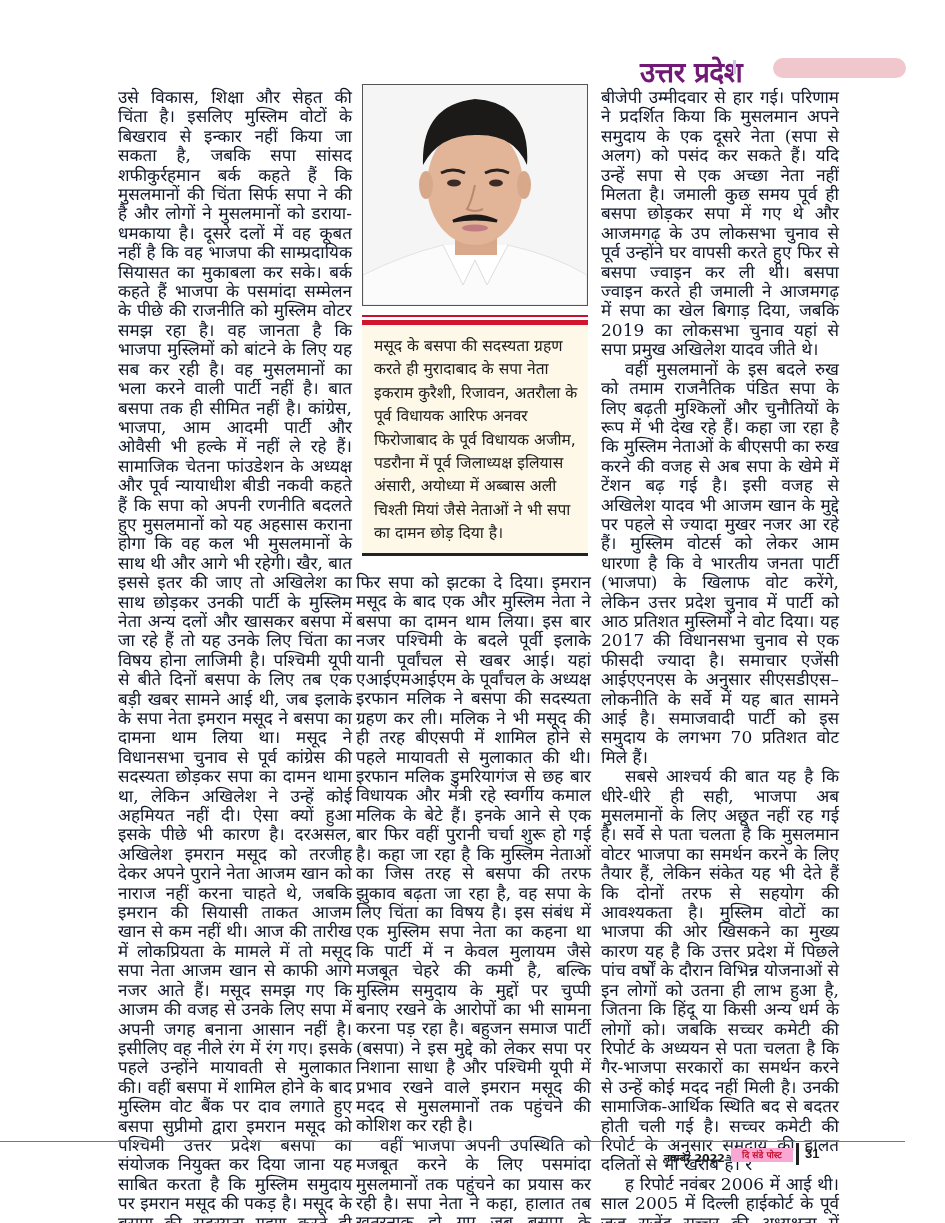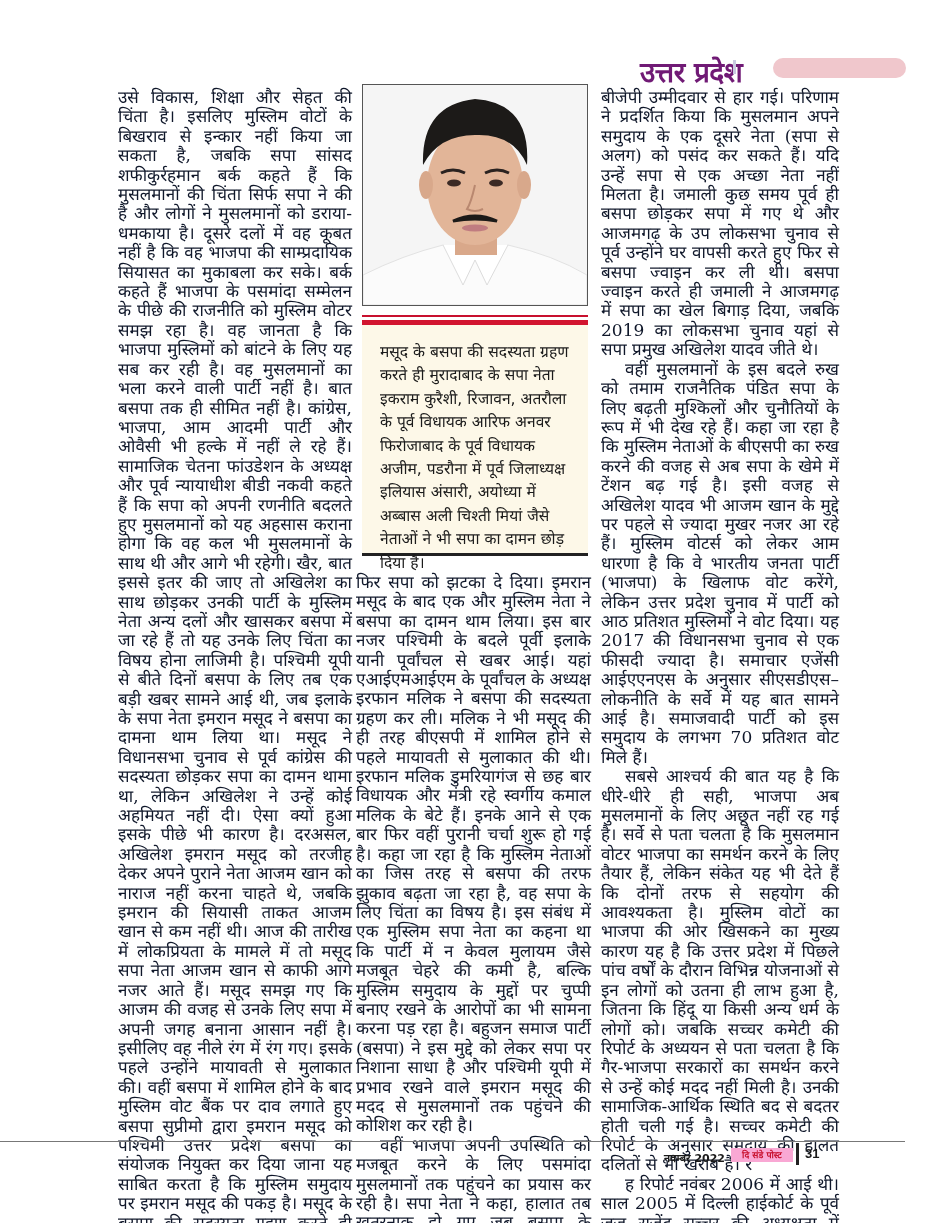--- a/index.html
+++ b/index.html
@@ -23,21 +23,21 @@
   .photo { position: absolute; left: 362px; top: 84px; width: 224px; height: 220px;
            border: 1px solid #555; background: linear-gradient(180deg, #f7f7f7 0%, #f1f1f1 100%);
            overflow: hidden; }
   .photo svg { display: block; }
 
   .quote-rule-thin { position: absolute; left: 362px; top: 315px; width: 226px; height: 2px; background: #c8102e; }
   .quote-rule-thick { position: absolute; left: 362px; top: 320px; width: 226px; height: 5px; background: #d2152f; }
   .pull-quote { position: absolute; left: 362px; top: 325px; width: 226px; height: 231px;
                 background: #fdf8e8; border-bottom: 3px solid #222; box-sizing: border-box;
                 padding: 10px 10px 0 12px; }
-  .pull-quote p { margin: 6px; font-size: 15.6px; line-height: 23.4px; color: #1b1b1b;
+  .pull-quote p { margin: 0; font-size: 15.6px; line-height: 23.4px; color: #1b1b1b;
                   font-family: "DejaVu Sans", sans-serif; }
 
   .end-mark { display: inline-block; width: 9px; height: 8px; border: 1.5px solid #c8102e; vertical-align: middle; margin-left: 3px; }
 
   .footer-rule { position: absolute; left: 0; top: 1141px; width: 905px; height: 1px; background: #777; }
   .footer { position: absolute; top: 1146px; left: 664px; height: 22px; }
   .footer-date { position: absolute; left: 0; top: 4px; font-size: 11px; font-weight: bold; white-space: nowrap; font-family: "DejaVu Sans", sans-serif; }
   .footer-brand { position: absolute; left: 67px; top: 2px; width: 62px; height: 14px;
                   background: #f9a8d4; color: #c8102e; font-size: 9px; font-weight: bold;
                   line-height: 14px; text-align: center; white-space: nowrap; overflow: hidden; }

